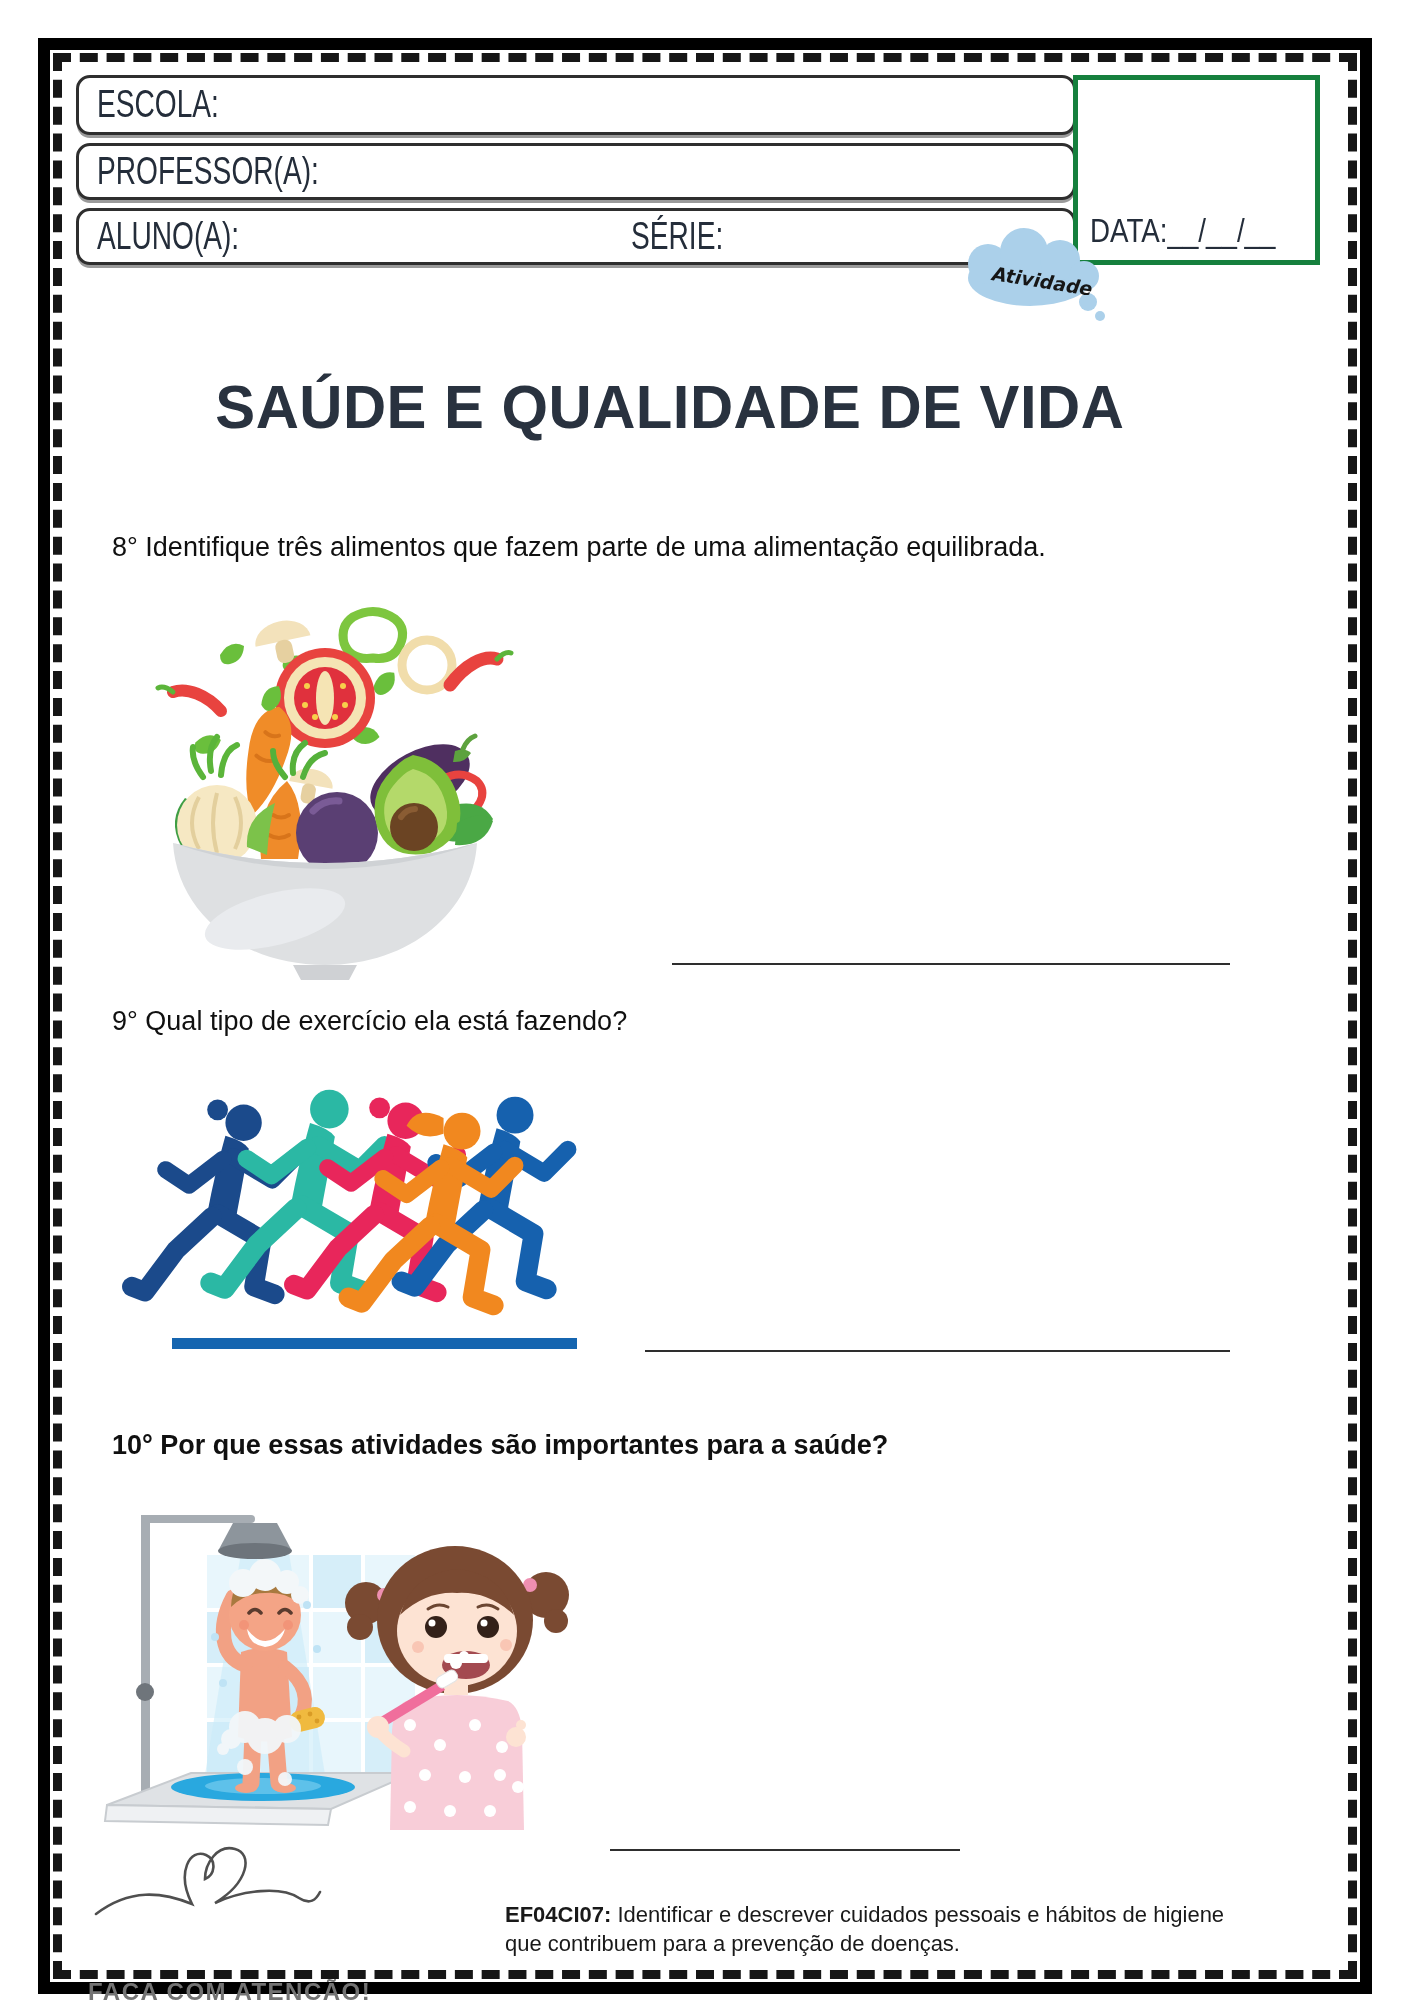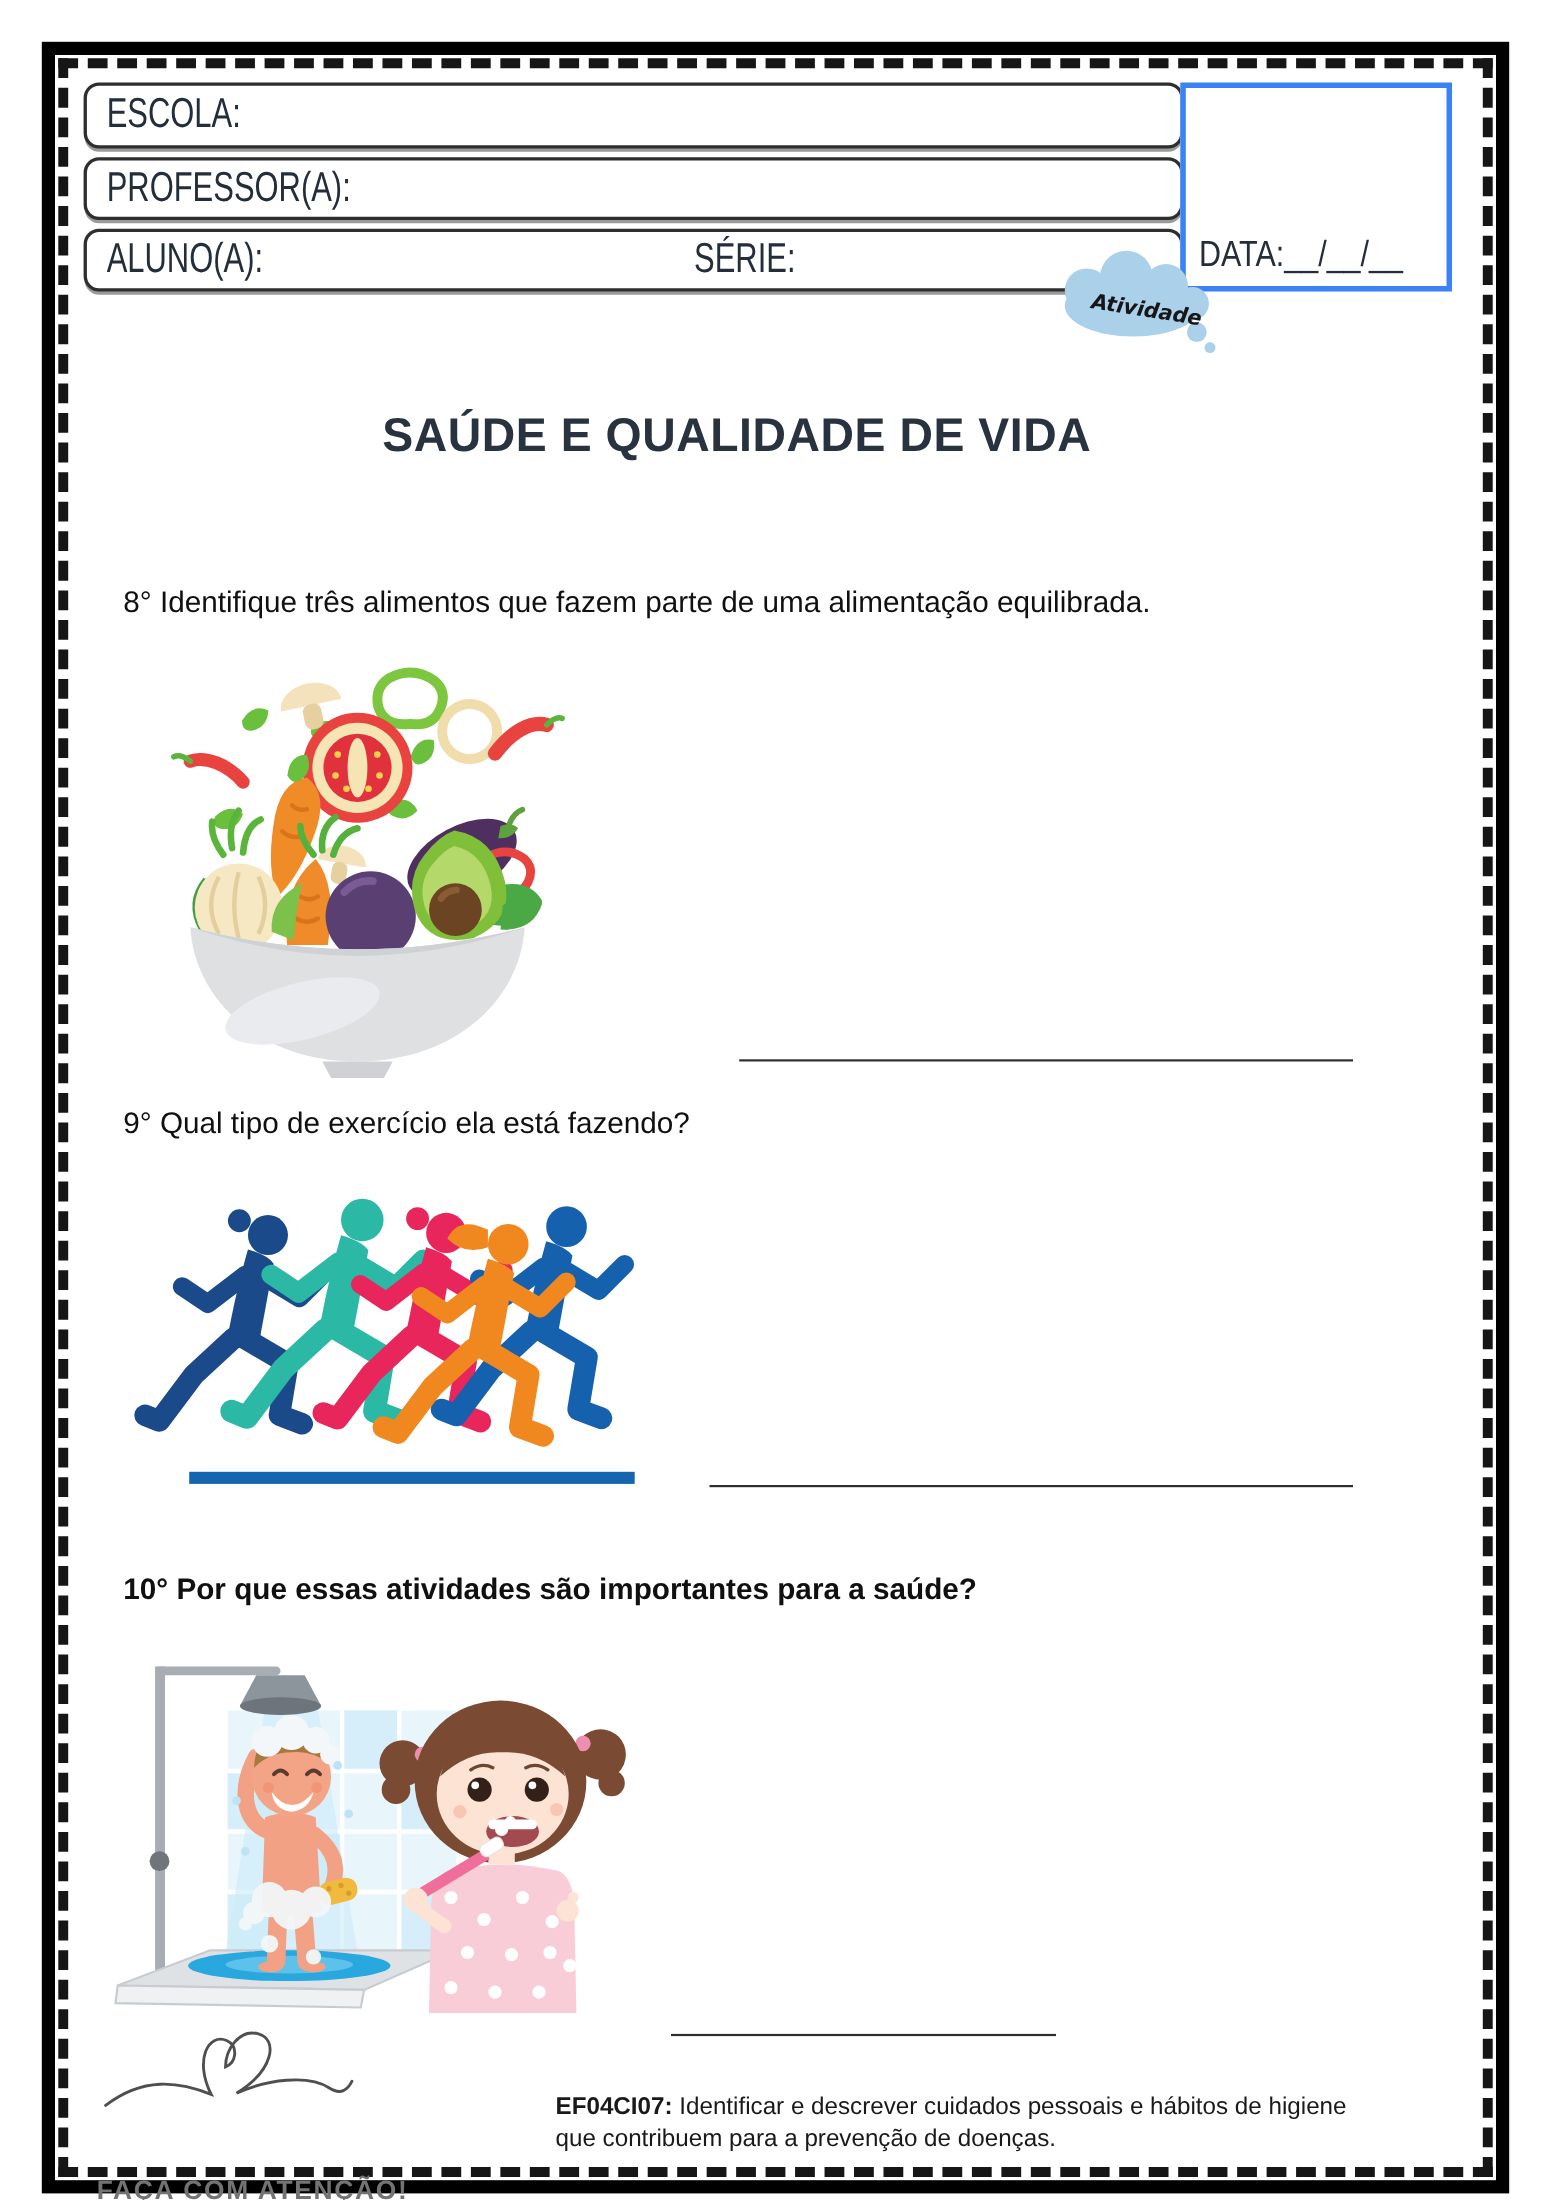--- a/index.html
+++ b/index.html
@@ -10,26 +10,26 @@
   .frame-solid{position:absolute;left:38px;top:38px;width:1334px;height:1956px;
                border:12px solid #000;box-sizing:border-box;}
   .frame-dashed{position:absolute;inset:3px;border:9px dashed #161616;box-sizing:border-box;}
   
   .hrow{position:absolute;left:76px;width:1000px;background:#fff;border:3px solid #2e2e2e;
         border-radius:14px;box-sizing:border-box;box-shadow:0 4px 0 -1px #9a9a9a;}
   .hlabel{display:inline-block;transform:scaleX(0.74);transform-origin:0 50%;
           font-size:38px;color:#242d3a;white-space:nowrap;}
   .row-inner{position:absolute;left:18px;top:50%;transform:translateY(-52%);}
   .date-box{position:absolute;left:1073px;top:75px;width:247px;height:190px;background:#fff;
-            border:5px solid #3b82f6;box-sizing:border-box;}
+            border:5px solid #15803d;box-sizing:border-box;}
   .date-text{position:absolute;left:12px;bottom:10px;font-size:33px;color:#242d3a;
              transform:scaleX(0.84);transform-origin:0 100%;white-space:nowrap;}
   
   .title{position:absolute;left:0;top:372px;width:1340px;text-align:center;
-         font-size:43px;font-weight:700;color:#29323f;letter-spacing:.5px;}
+         font-size:61px;font-weight:700;color:#29323f;letter-spacing:.5px;}
   .title span{display:inline-block;transform:scaleX(0.98);}
   
   .question{position:absolute;font-size:27px;color:#101010;white-space:nowrap;text-align:center;}
   .answer-line{position:absolute;border-top:2px solid #2e2e2e;height:0;}
   
   .motto{position:absolute;left:88px;top:1978px;width:250px;font-size:24px;color:#737373;
          letter-spacing:1.5px;white-space:nowrap;font-weight:700;}
   .skill{position:absolute;left:505px;top:1900px;width:760px;font-size:22px;line-height:29px;color:#191919;}
   .skill b{font-weight:700;}
   svg{display:block;}

